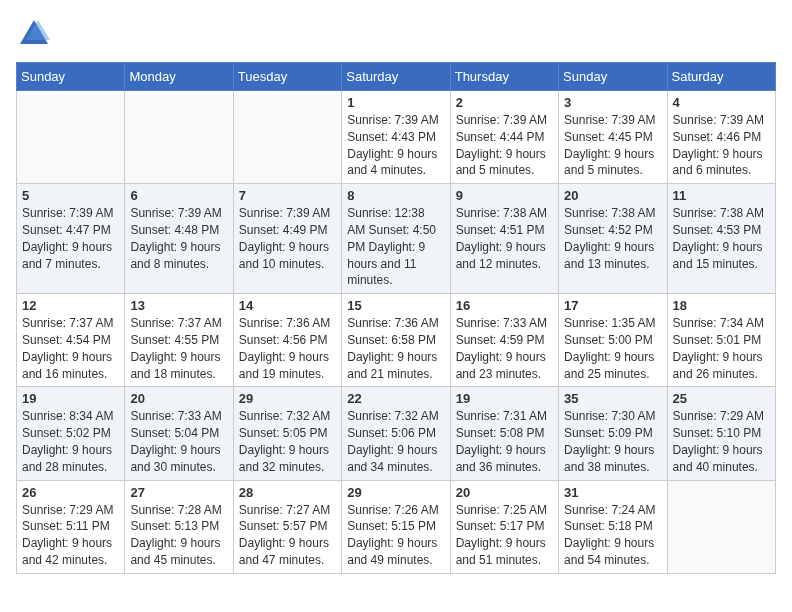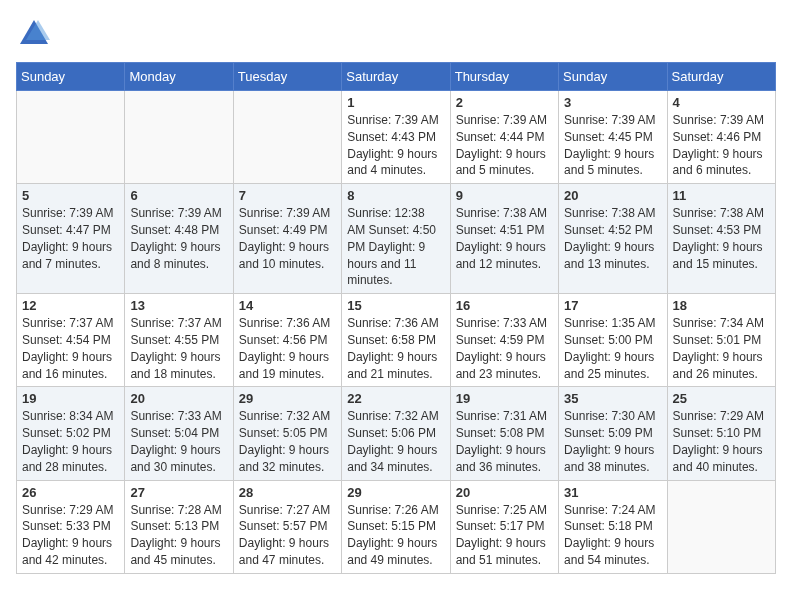--- a/index.html
+++ b/index.html
@@ -285,21 +285,21 @@
           <span class="day-number">25</span>
           <div class="cell-content">Sunrise: 7:29 AM
 Sunset: 5:10 PM
 Daylight: 9 hours and 40 minutes.</div>
         </td>
       </tr>
       <tr>
         <td>
           <span class="day-number">26</span>
           <div class="cell-content">Sunrise: 7:29 AM
-Sunset: 5:33 PM
+Sunset: 5:11 PM
 Daylight: 9 hours and 42 minutes.</div>
         </td>
         <td>
           <span class="day-number">27</span>
           <div class="cell-content">Sunrise: 7:28 AM
 Sunset: 5:13 PM
 Daylight: 9 hours and 45 minutes.</div>
         </td>
         <td>
           <span class="day-number">28</span>

